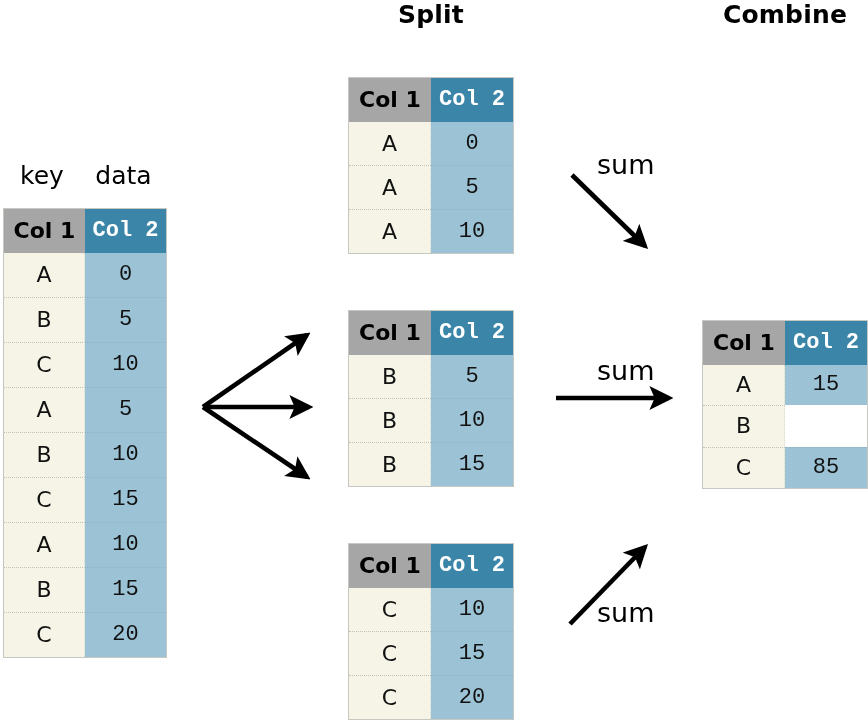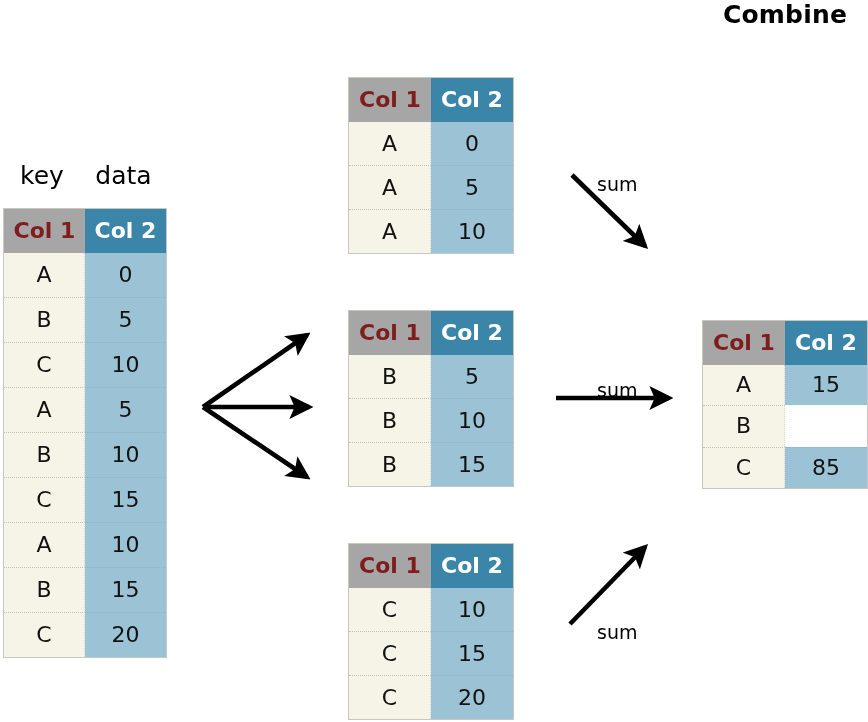--- a/index.html
+++ b/index.html
@@ -65,26 +65,26 @@
   .tbl .row.head { flex: 0 0 44px; }
   .tbl .cell {
     display: flex;
     align-items: center;
     justify-content: center;
     box-sizing: border-box;
     font-size: 22px;
     line-height: 1;
   }
   .tbl .c1 { flex: 0 0 50%; }
-  .tbl .c2 { flex: 0 0 50%; }
+  .tbl .c2 { flex: 0 0 50%; font-family: Liberation Mono, monospace; }
 
   
   .tbl .row.head .c1 {
     background: #a6a6a6;
-    color: #7f1d1d;
+    color: #000000;
     font-weight: bold;
     font-size: 22px;
   }
   .tbl .row.head .c2 {
     background: #3b86a8;
     color: #ffffff;
     font-weight: bold;
     font-size: 22px;
   }
   
@@ -105,41 +105,41 @@
   
   .tbl-source  { left: 3px;   top: 208px; width: 164px; height: 450px; }
   .tbl-group-a { left: 348px; top: 77px;  width: 166px; height: 177px; }
   .tbl-group-b { left: 348px; top: 310px; width: 166px; height: 177px; }
   .tbl-group-c { left: 348px; top: 543px; width: 166px; height: 177px; }
   .tbl-result  { left: 702px; top: 320px; width: 166px; height: 169px; }
 
   
   .arrow-label {
     position: absolute;
-    font-size: 19px;
+    font-size: 27px;
     white-space: nowrap;
-    margin-top: 24px;
   }
   .label-sum-a { left: 597px; top: 149px; }
   .label-sum-b { left: 597px; top: 355px; }
   .label-sum-c { left: 597px; top: 597px; }
 
   svg.arrows {
     position: absolute;
     left: 0; top: 0;
     width: 868px;
     height: 722px;
     pointer-events: none;
   }
 </style>
 </head>
 <body>
 
 <div class="stage">
 
+  <div class="section-title title-split">Split</div>
   <div class="section-title title-combine">Combine</div>
 
   <div class="col-caption caption-key">key</div>
   <div class="col-caption caption-data">data</div>
 
   <div class="tbl tbl-source">
     <div class="row head">
       <div class="cell c1">Col 1</div>
       <div class="cell c2">Col 2</div>
     </div>

